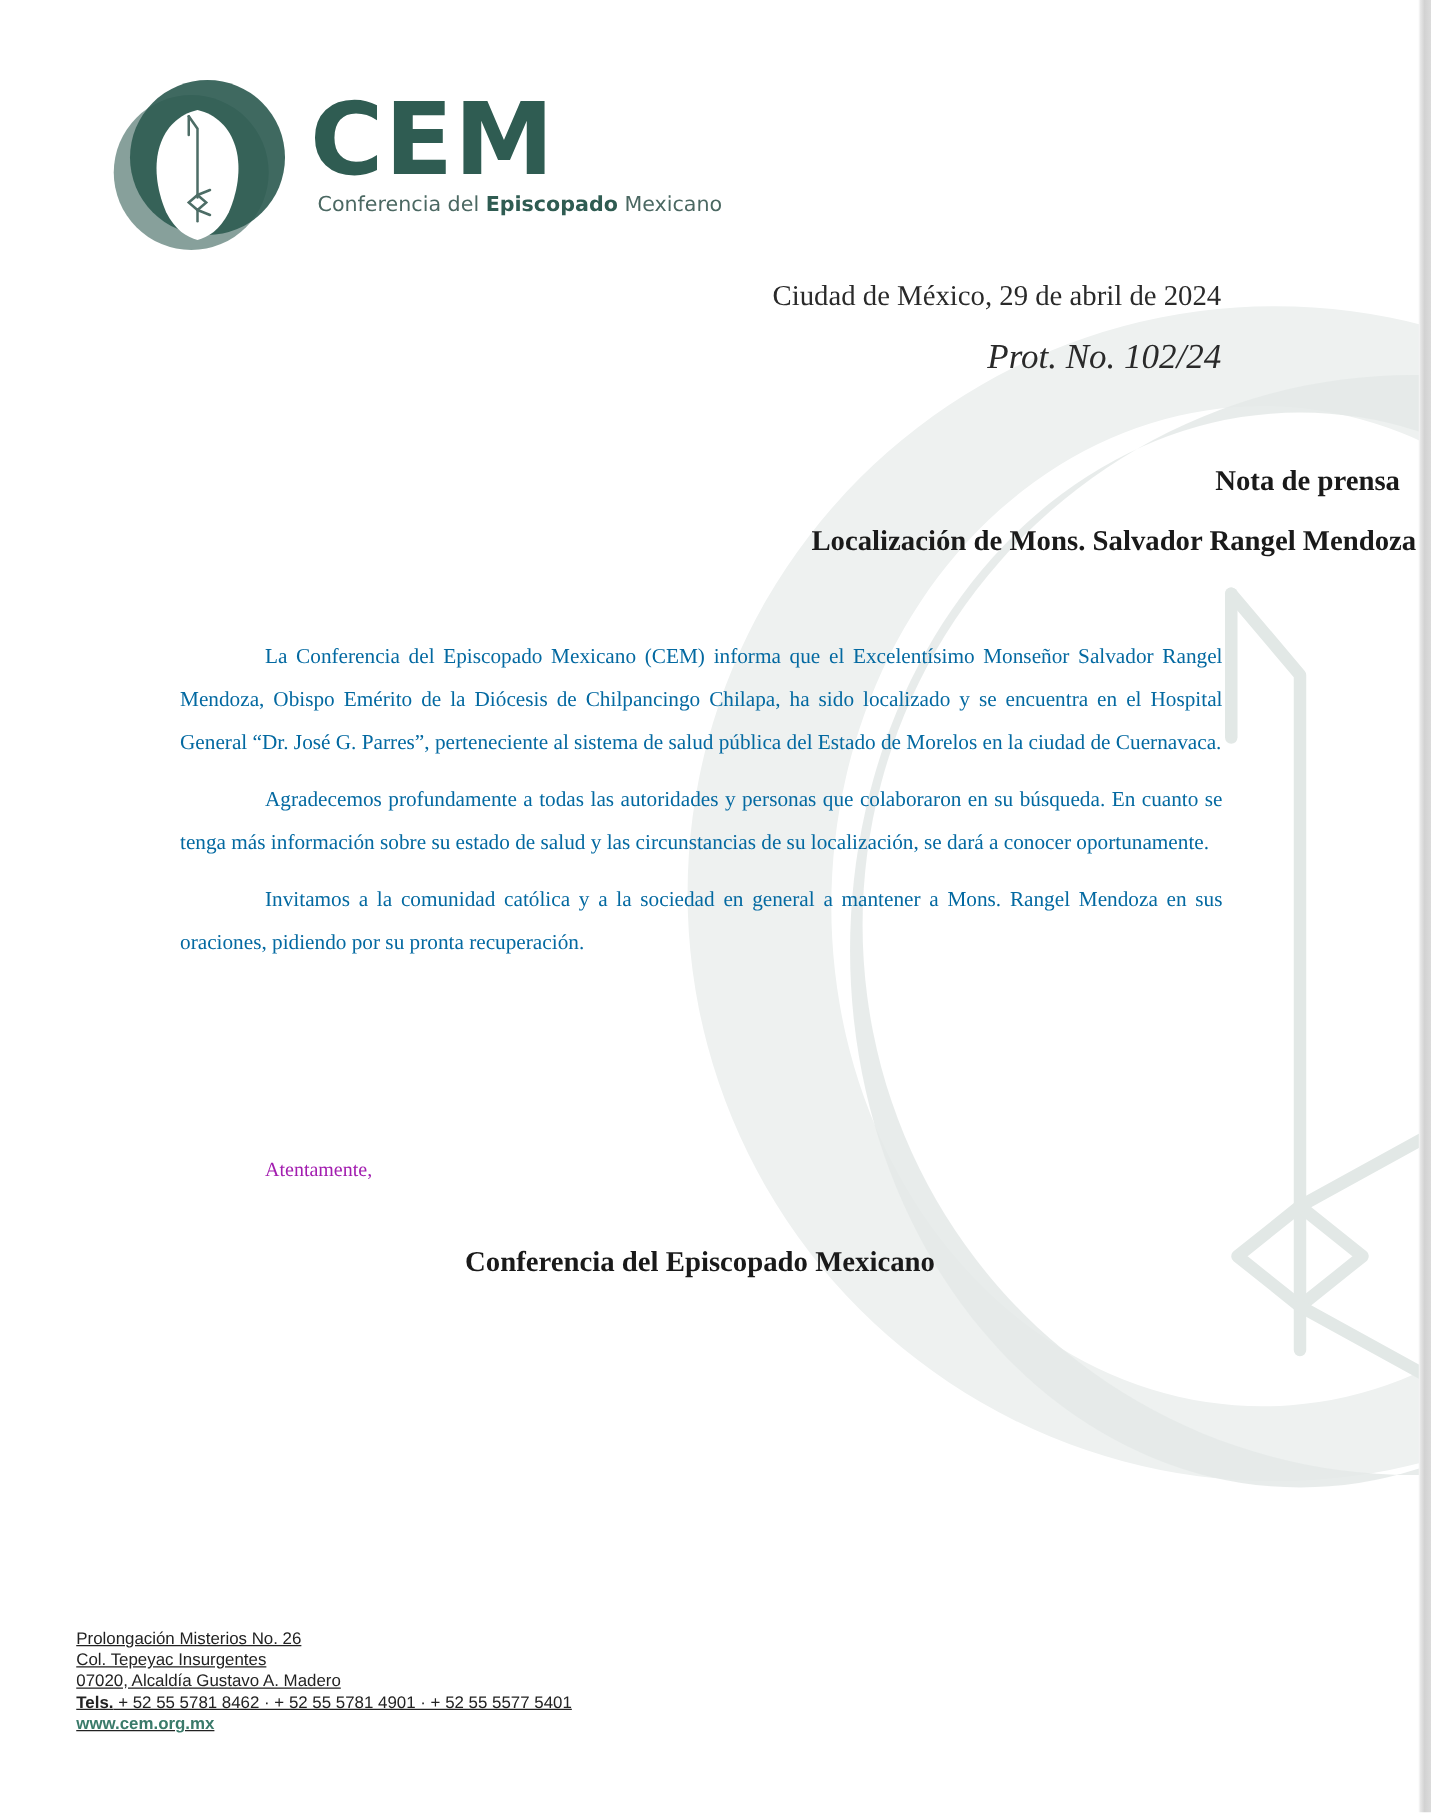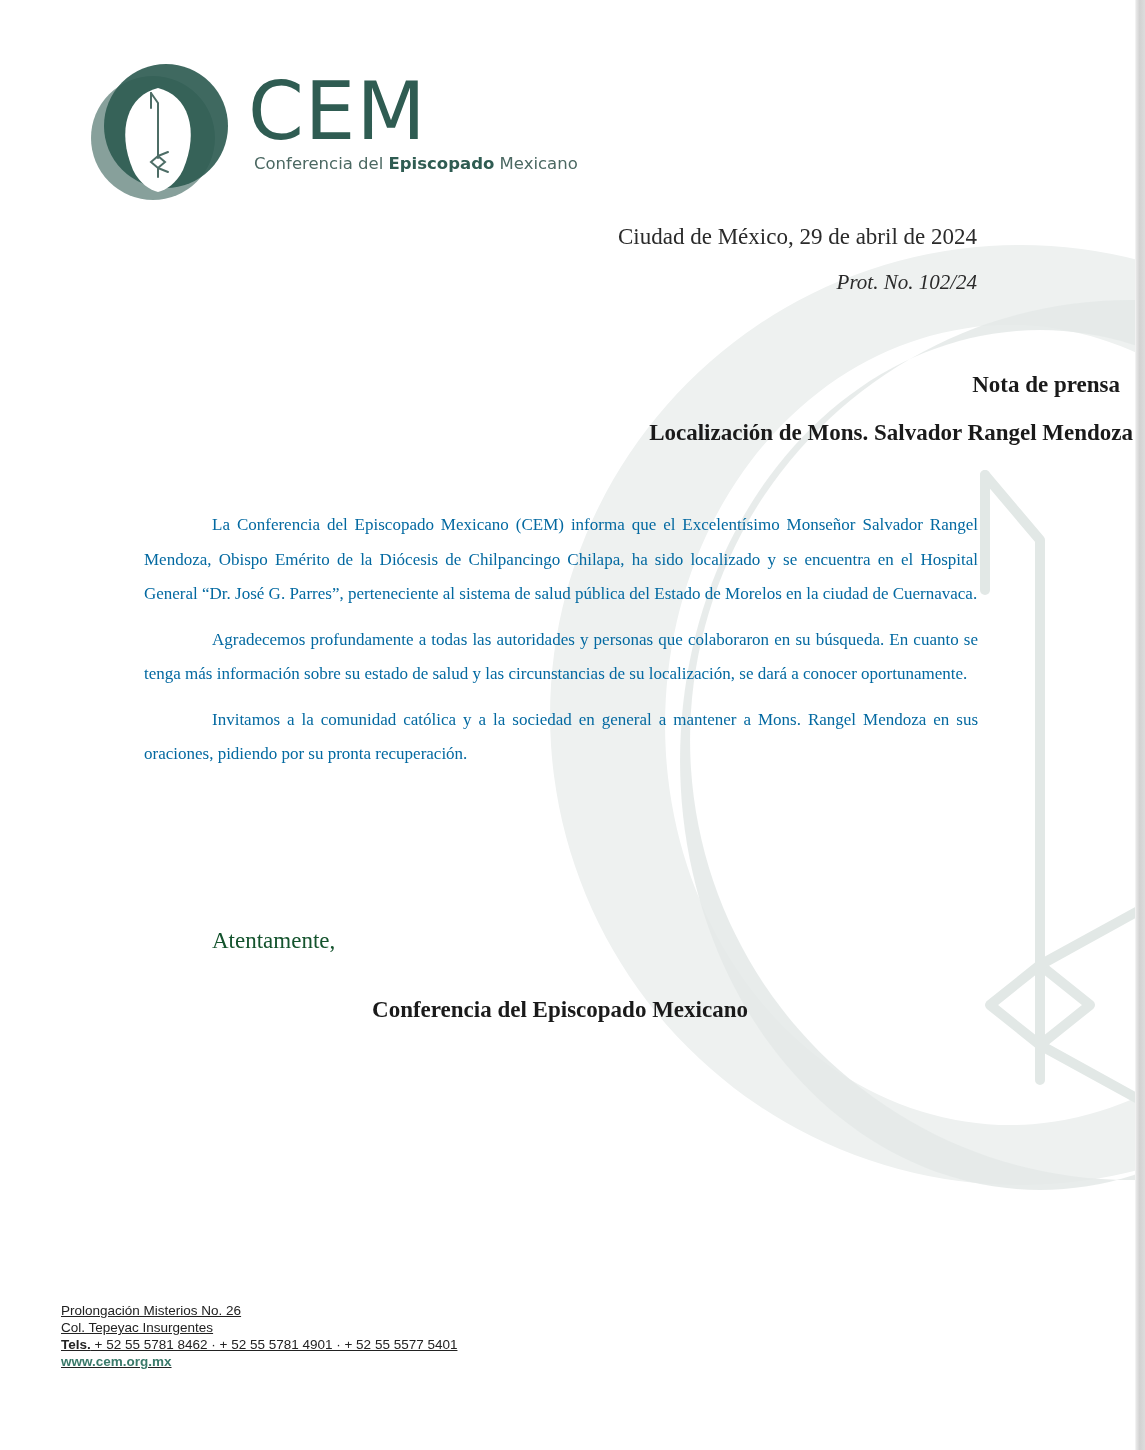--- a/index.html
+++ b/index.html
@@ -13,52 +13,52 @@
     position: absolute; right: 0; top: 0; width: 9px; height: 1450px;
     background: linear-gradient(to right, #e9e9e9, #d2d2d2 40%, #dcdcdc);
     border-left: 1px solid #f2f2f2;
   }
   .watermark { position: absolute; left: 0; top: 0; width: 1145px; height: 1450px; pointer-events: none; }
 
   .logo { position: absolute; left: 88px; top: 60px; width: 520px; height: 145px; }
   .logo-mark { position: absolute; left: 0; top: 0; width: 145px; height: 145px; }
   .logo-acronym {
     position: absolute; left: 160px; top: 12px;
-    font-family: "DejaVu Sans", "Liberation Sans", sans-serif; font-weight: normal;
+    font-family: "DejaVu Sans", "Liberation Sans", sans-serif; font-weight: bold;
     font-size: 80px; line-height: 80px; letter-spacing: 1px; color: #2f5c52;
   }
   .logo-full {
     position: absolute; left: 166px; top: 94px; white-space: nowrap;
     font-family: "DejaVu Sans", "Liberation Sans", sans-serif;
     font-size: 16.5px; color: #4b6862;
   }
   .logo-full b { color: #2f5c52; }
 
   .date-line {
     position: absolute; right: 168px; top: 224px;
     font-size: 23px; color: #2a2a2a; white-space: nowrap; text-align: right;
   }
   .prot-line {
     position: absolute; right: 168px; top: 270px;
-    font-size: 21px; font-style: italic; color: #2a2a2a; white-space: nowrap;
+    font-size: 28px; font-style: italic; color: #2a2a2a; white-space: nowrap;
   }
   .doc-type, .doc-title {
     position: absolute; left: 0; width: 1120px; text-align: right;
     font-weight: bold; font-size: 23px; color: #1a1a1a;
   }
   .doc-type { top: 372px; }
   .doc-title { top: 420px; padding-left: 13px; }
 
   .body-text { position: absolute; left: 144px; top: 508px; width: 834px; }
   .body-text p {
     margin: 0 0 11px 0; font-size: 17px; line-height: 34.5px;
     text-align: justify; text-indent: 68px; color: #0369a1;
   }
   .closing {
-    position: absolute; left: 212px; top: 928px; font-size: 23px; color: #14532d;
+    position: absolute; left: 212px; top: 928px; font-size: 16px; color: #a21caf;
   }
   .signature {
     position: absolute; left: 0; width: 1120px; top: 997px; text-align: center;
     font-weight: bold; font-size: 23px; color: #1a1a1a;
   }
 
   .footer {
     position: absolute; left: 61px; top: 1302px;
     font-family: "Liberation Sans", "DejaVu Sans", sans-serif;
     font-size: 13.5px; line-height: 17px; color: #222; text-decoration: underline;
@@ -123,15 +123,16 @@
   <p>Agradecemos profundamente a todas las autoridades y personas que colaboraron en su búsqueda. En cuanto se tenga más información sobre su estado de salud y las circunstancias de su localización, se dará a conocer oportunamente.</p>
   <p>Invitamos a la comunidad católica y a la sociedad en general a mantener a Mons. Rangel Mendoza en sus oraciones, pidiendo por su pronta recuperación.</p>
 </div>
 
 <div class="closing">Atentamente,</div>
 <div class="signature">Conferencia del Episcopado Mexicano</div>
 
 <div class="footer">
   <div>Prolongación Misterios No. 26</div>
   <div>Col. Tepeyac Insurgentes</div>
+  <div>07020, Alcaldía Gustavo A. Madero</div>
   <div><span class="tels-label">Tels.</span><span> + 52 55 5781 8462 · + 52 55 5781 4901 · + 52 55 5577 5401</span></div>
   <div class="website">www.cem.org.mx</div>
 </div>
 
 </body></html>

